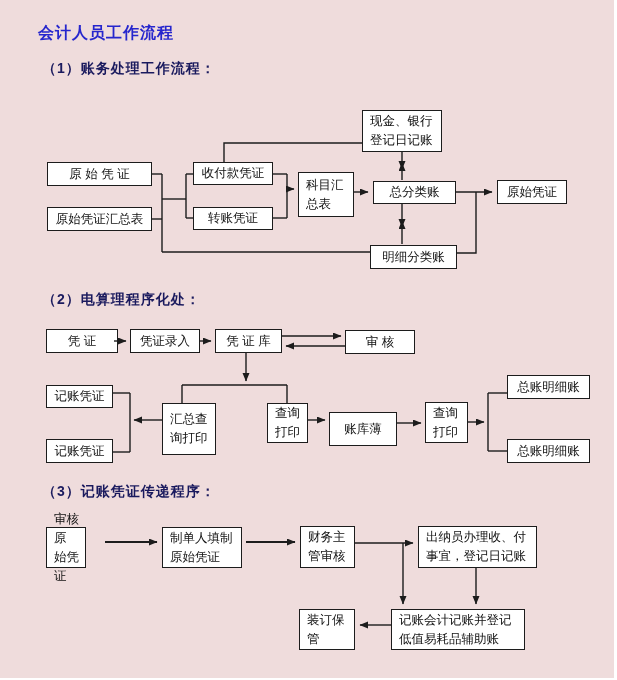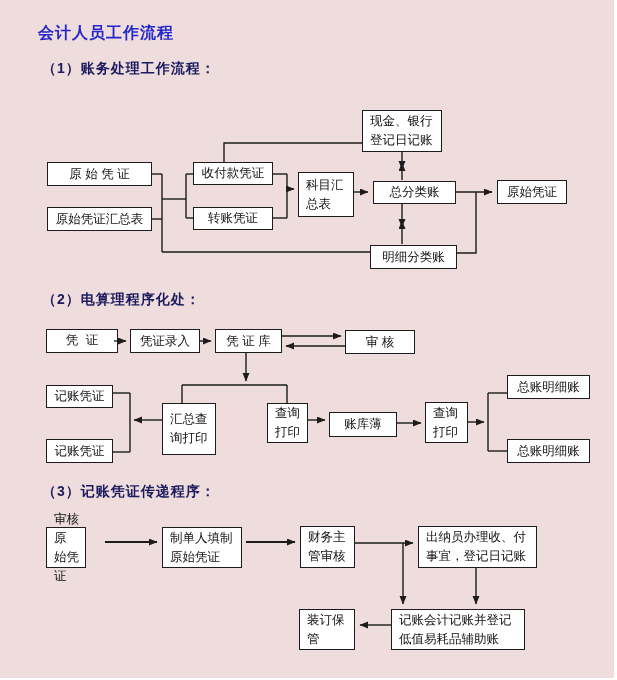--- a/index.html
+++ b/index.html
@@ -55,31 +55,31 @@
   <div class="node ml" style="left:298px;top:172px;width:56px;height:45px;">科目汇
 总表</div>
   <div class="node" style="left:193px;top:207px;width:80px;height:23px;">转账凭证</div>
   <div class="node ml" style="left:362px;top:110px;width:80px;height:42px;">现金、银行
 登记日记账</div>
   <div class="node" style="left:373px;top:181px;width:83px;height:23px;">总分类账</div>
   <div class="node" style="left:497px;top:180px;width:70px;height:24px;">原始凭证</div>
   <div class="node" style="left:370px;top:245px;width:87px;height:24px;">明细分类账</div>
 
   <div class="sec-heading" style="left:42px;top:291px;">（2）电算理程序化处：</div>
-  <div class="node" style="left:46px;top:329px;width:72px;height:24px;font-family:Liberation Mono, monospace;">凭 证</div>
+  <div class="node" style="left:46px;top:329px;width:72px;height:24px;">凭 证</div>
   <div class="node" style="left:130px;top:329px;width:70px;height:24px;">凭证录入</div>
   <div class="node" style="left:215px;top:329px;width:67px;height:24px;">凭 证 库</div>
   <div class="node" style="left:345px;top:330px;width:70px;height:24px;">审 核</div>
   <div class="node" style="left:46px;top:385px;width:67px;height:23px;">记账凭证</div>
   <div class="node" style="left:46px;top:439px;width:67px;height:24px;">记账凭证</div>
   <div class="node ml" style="left:162px;top:403px;width:54px;height:52px;">汇总查
 询打印</div>
   <div class="node ml" style="left:267px;top:403px;width:41px;height:40px;">查询
 打印</div>
-  <div class="node" style="left:329px;top:412px;width:68px;height:25px;">账库薄</div>
+  <div class="node" style="left:329px;top:412px;width:68px;height:34px;">账库薄</div>
   <div class="node ml" style="left:425px;top:402px;width:43px;height:41px;">查询
 打印</div>
   <div class="node" style="left:507px;top:375px;width:83px;height:24px;">总账明细账</div>
   <div class="node" style="left:507px;top:439px;width:83px;height:24px;">总账明细账</div>
 
   <div class="sec-heading" style="left:42px;top:483px;">（3）记账凭证传递程序：</div>
   <div class="node ml" style="left:46px;top:527px;width:40px;height:41px;">审核原
 始凭证</div>
   <div class="node ml" style="left:162px;top:527px;width:80px;height:41px;">制单人填制
 原始凭证</div>

